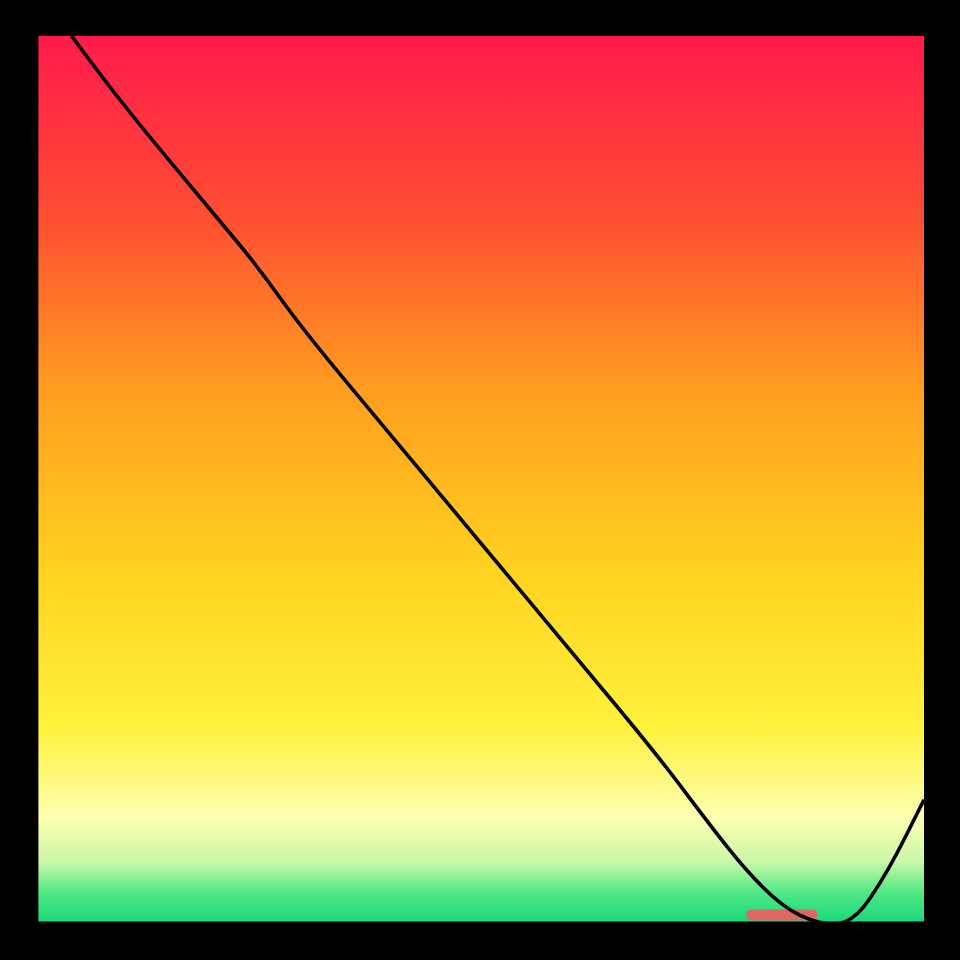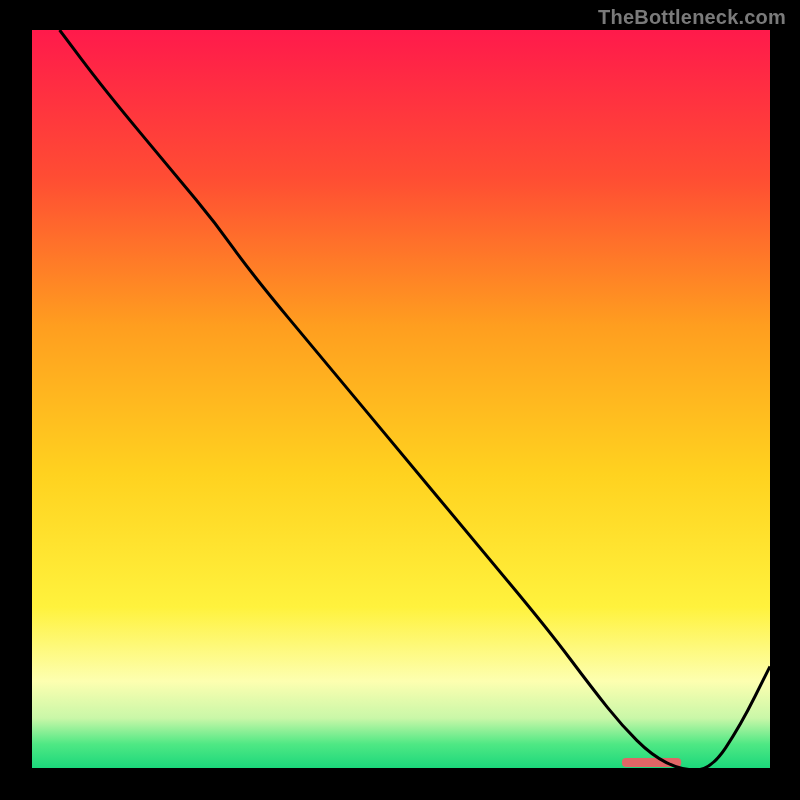--- a/index.html
+++ b/index.html
@@ -32,21 +32,20 @@
     top: 30px;
     width: 740px;
     height: 740px;
   }
   svg { display: block; }
 </style>
 </head>
 <body>
 
 <div class="outer">
-  <div class="attribution">TheBottleneck.com</div>
 
   <div class="plot">
     <svg id="chart-svg" width="740" height="740" viewBox="0 0 740 740">
       <defs>
         <linearGradient id="bg-grad" x1="0" y1="0" x2="0" y2="1">
             <stop offset="0.0%" stop-color="#ff1a4b"></stop>
             <stop offset="20.0%" stop-color="#ff4d33"></stop>
             <stop offset="40.0%" stop-color="#ff9e1f"></stop>
             <stop offset="60.0%" stop-color="#ffd21f"></stop>
             <stop offset="78.0%" stop-color="#fff23d"></stop>

